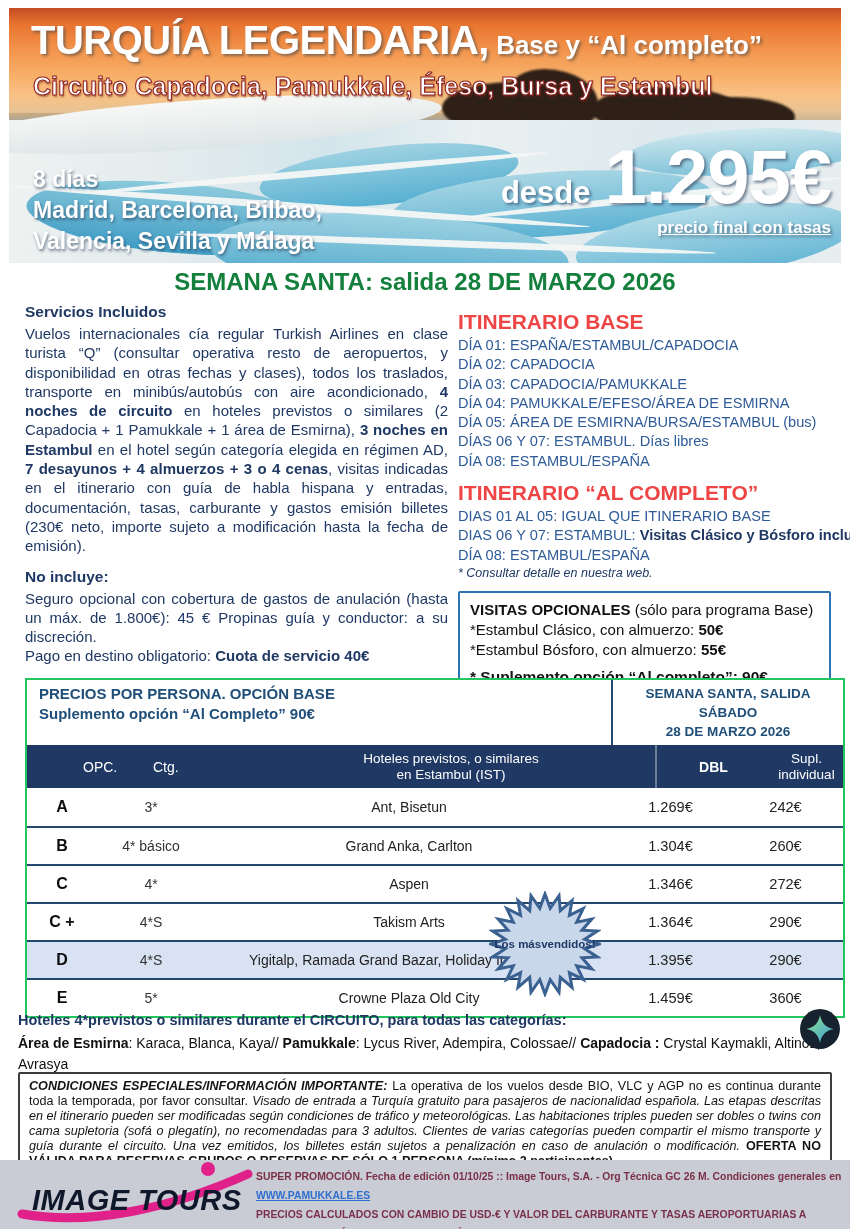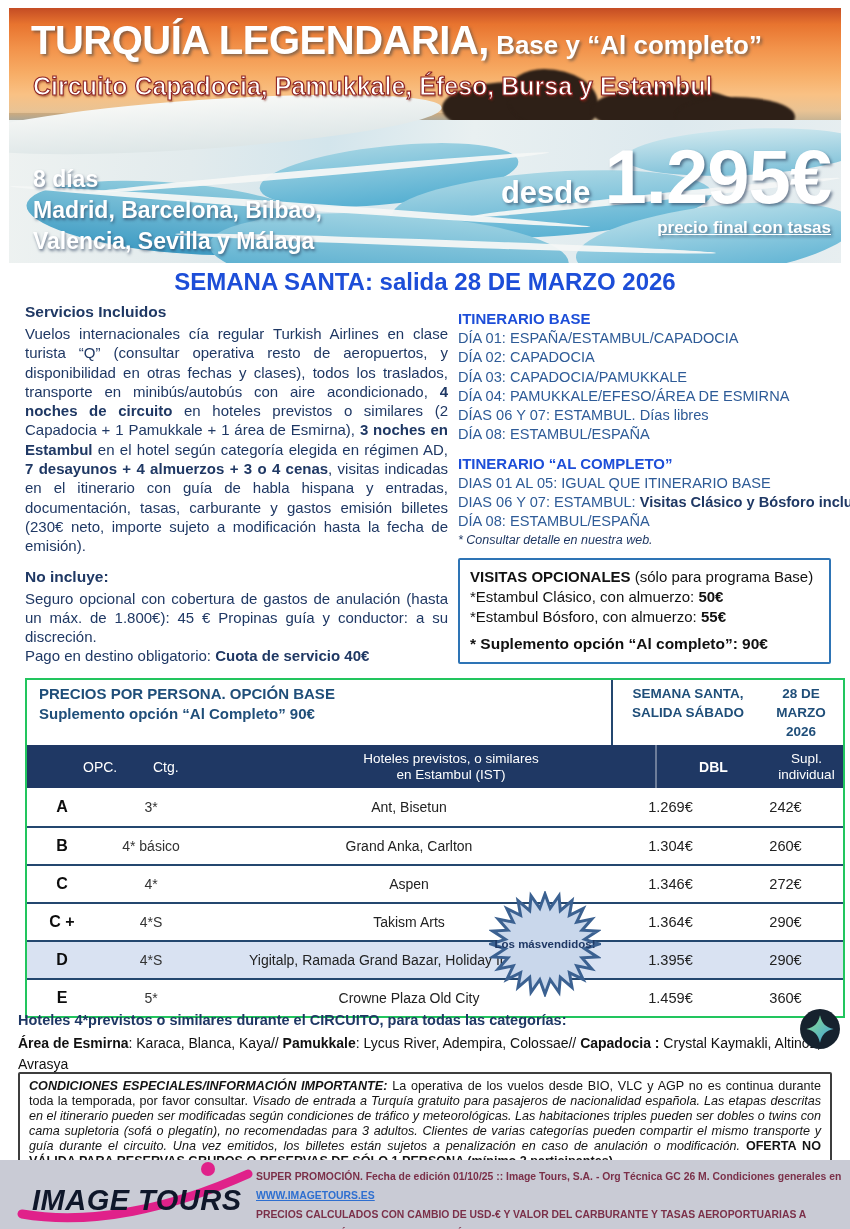--- a/index.html
+++ b/index.html
@@ -53,47 +53,47 @@
     font-size:23px; line-height:31px; text-shadow:1px 2px 3px rgba(40,60,90,.65); }
   .price-wrap { position:absolute; top:130px; right:10px; text-align:right;
     text-shadow:2px 2px 3px rgba(40,60,90,.6); color:#fff; }
   .price-row { display:flex; align-items:baseline; justify-content:flex-end; }
   .price-desde { font-weight:bold; font-size:31px; margin-right:14px; }
   .price-big { font-weight:bold; font-size:76px; line-height:78px; letter-spacing:-1px; }
   .price-note { font-weight:bold; font-size:17px; margin-top:2px;text-decoration:underline; }
 
   
   .headline { position:absolute; top:268px; left:0; width:100%; text-align:center;
-    color:#1d4ed8; font-weight:bold; font-size:24px; }
+    color:#15803d; font-weight:bold; font-size:24px; }
 
   
   .columns { position:absolute; top:303px; left:25px; width:806px; display:flex; }
   .col-left { width:423px; }
   .col-right { width:373px; margin-left:10px; padding-top:7px; }
   .sec-title { font-weight:bold; font-size:15.5px; color:#1F3864; margin-bottom:3px; }
   .para { font-size:15px; line-height:19.3px; color:#1F3864; text-align:justify; }
   .para b { font-weight:bold; }
   .mt { margin-top:12px; }
-  .itin-title { font-weight:bold; font-size:15px; color:#1d4ed8; margin-bottom:2px; }
+  .itin-title { font-weight:bold; font-size:21px; color:#ef4444; margin-bottom:2px; }
   .itin-line { font-size:14.6px; line-height:19.3px; color:#2E5B97; white-space:nowrap; }
   .itin-line b { color:#1F3864; }
   .itin-note { font-size:12.5px; font-style:italic; color:#1F3864; margin-top:1px; }
   .visitas-box { margin-top:11px; border:2px solid #2E74B5; border-radius:2px; background:#fff;
     padding:8px 10px 9px 10px; color:#111; }
   .visitas-box .vtitle { font-size:15px; margin-bottom:2px; }
   .visitas-box .vtitle b { font-weight:bold; }
   .visitas-box .vline { font-size:15px; line-height:20px; }
   .visitas-box .vsupl { font-size:15.5px; font-weight:bold; margin-top:8px; }
 
   
   .tbl { position:absolute; top:678px; left:25px; width:820px; border:2px solid #22c55e; background:#fff; }
   .tbl-head { display:grid; grid-template-columns:586px 1fr; }
   .tbl-head-left { padding:4px 0 5px 12px; border-right:2px solid #24476F;
     color:#1F4E79; font-weight:bold; font-size:15px; line-height:20px; }
-  .tbl-head-right { display:flex; flex-direction:row; justify-content:center; text-align:center;
+  .tbl-head-right { display:flex; flex-direction:column; justify-content:center; text-align:center;
     color:#1F4E79; font-weight:bold; font-size:13.5px; line-height:19px; padding:4px 2px; }
   .tbl-band { display:grid; grid-template-columns:70px 108px 408px 115px 1fr;
     background:#1F3864; color:#fff; height:43px; align-items:center; font-size:14px;padding-left:42px; }
   .band-cell { text-align:center; line-height:16px; }
   .band-cell.left { text-align:left; padding-left:14px; }
   .band-cell.dbl { font-weight:bold; border-left:2px solid rgba(255,255,255,.35); align-self:stretch;
     display:flex; align-items:center; justify-content:center; }
   .band-two { font-size:13.5px; }
   .tbl-row { display:grid; grid-template-columns:70px 108px 408px 115px 1fr;
     height:38px; align-items:center; font-size:14px; color:#222; }
@@ -188,20 +188,21 @@
     <div class="para">Seguro opcional con cobertura de gastos de anulación (hasta un máx. de  1.800€): 45 €  Propinas guía y conductor: a su discreción.</div>
     <div class="para"><span>Pago en destino obligatorio: </span><b>Cuota de servicio 40€</b></div>
   </div>
 
   <div class="col-right">
     <div class="itin-title">ITINERARIO BASE</div>
     <div class="itin-line">DÍA 01: ESPAÑA/ESTAMBUL/CAPADOCIA</div>
     <div class="itin-line">DÍA 02: CAPADOCIA</div>
     <div class="itin-line">DÍA 03: CAPADOCIA/PAMUKKALE</div>
     <div class="itin-line">DÍA 04: PAMUKKALE/EFESO/ÁREA DE ESMIRNA</div>
+    <div class="itin-line">DÍA 05: ÁREA DE ESMIRNA/BURSA/ESTAMBUL (bus)</div>
     <div class="itin-line">DÍAS 06 Y 07: ESTAMBUL. Días libres</div>
     <div class="itin-line">DÍA 08: ESTAMBUL/ESPAÑA</div>
 
     <div class="itin-title" style="margin-top:10px;">ITINERARIO “AL COMPLETO”</div>
     <div class="itin-line">DIAS 01 AL 05: IGUAL QUE ITINERARIO BASE</div>
     <div class="itin-line"><span>DIAS 06 Y 07: ESTAMBUL: </span><b>Visitas Clásico y Bósforo incluidas</b></div>
     <div class="itin-line">DÍA 08: ESTAMBUL/ESPAÑA</div>
     <div class="itin-note">* Consultar detalle en nuestra web.</div>
 
     <div class="visitas-box">
@@ -314,17 +315,17 @@
 
 <div class="footer">
   <div class="logo">
     <svg viewBox="0 0 250 64" width="250" height="64">
       <path d="M10,52 C80,64 160,46 236,12" stroke="#E0218A" stroke-width="9" fill="none" stroke-linecap="round"></path>
       <circle cx="196" cy="7" r="7" fill="#E0218A"></circle>
     </svg>
     <div class="logo-text">IMAGE TOURS</div>
   </div>
   <div class="footer-lines">
-    <div><span>SUPER PROMOCIÓN. Fecha de edición 01/10/25 ::  Image Tours, S.A.  -  Org Técnica GC 26 M. </span><span>Condiciones generales en </span><span class="link">WWW.IMAGETOURS.ES</span></div>
+    <div><span>SUPER PROMOCIÓN. Fecha de edición 01/10/25 ::  Image Tours, S.A.  -  Org Técnica GC 26 M. </span><span>Condiciones generales en </span><span class="link">WWW.PAMUKKALE.ES</span></div>
     <div><span>PRECIOS CALCULADOS CON CAMBIO DE USD-€ Y VALOR DEL CARBURANTE Y TASAS AEROPORTUARIAS A FECHA DE EDICIÓN, SUJETOS A REVISIÓN SEGUN ART. </span><span class="it">157</span></div>
 
   </div>
 </div>
 
 </body></html>

